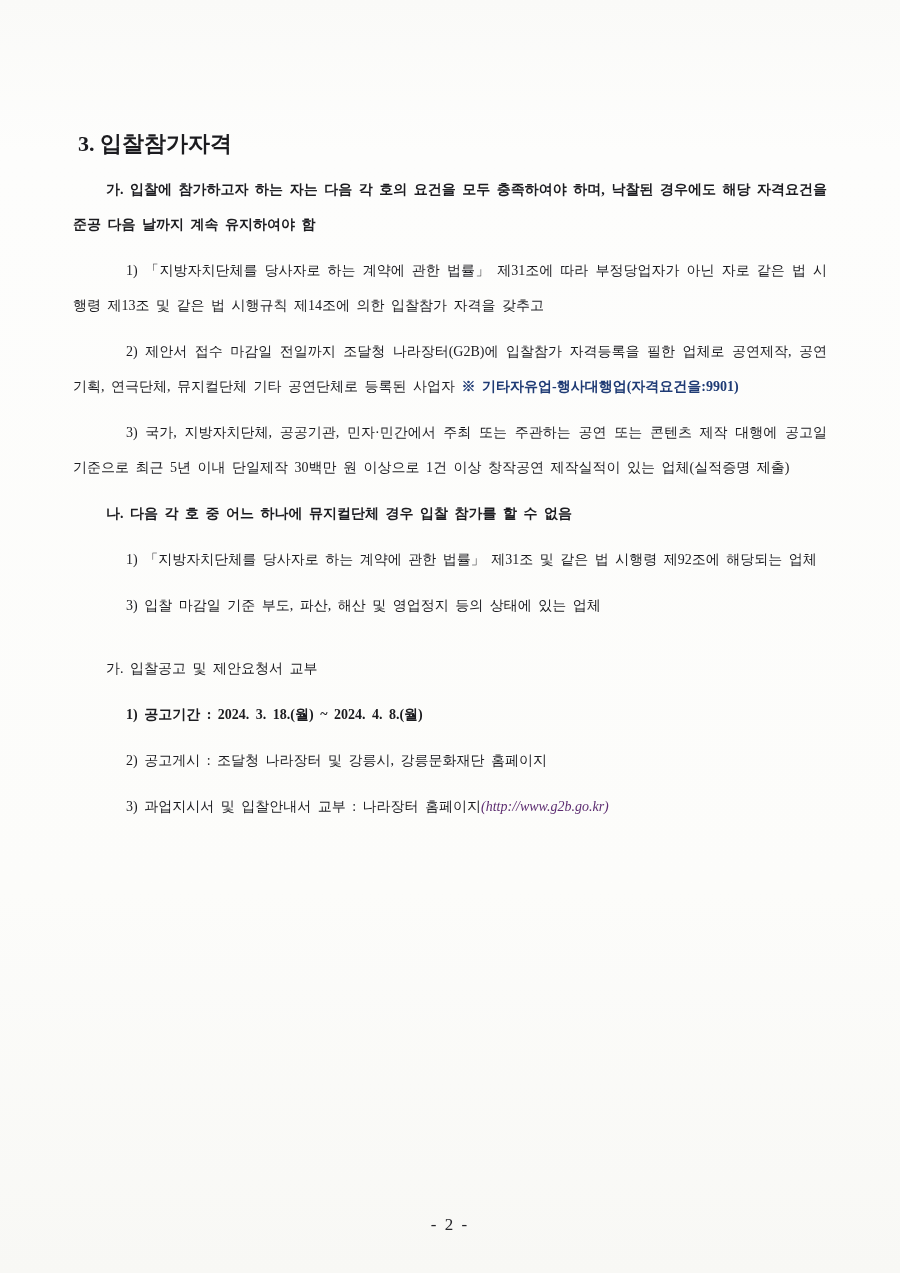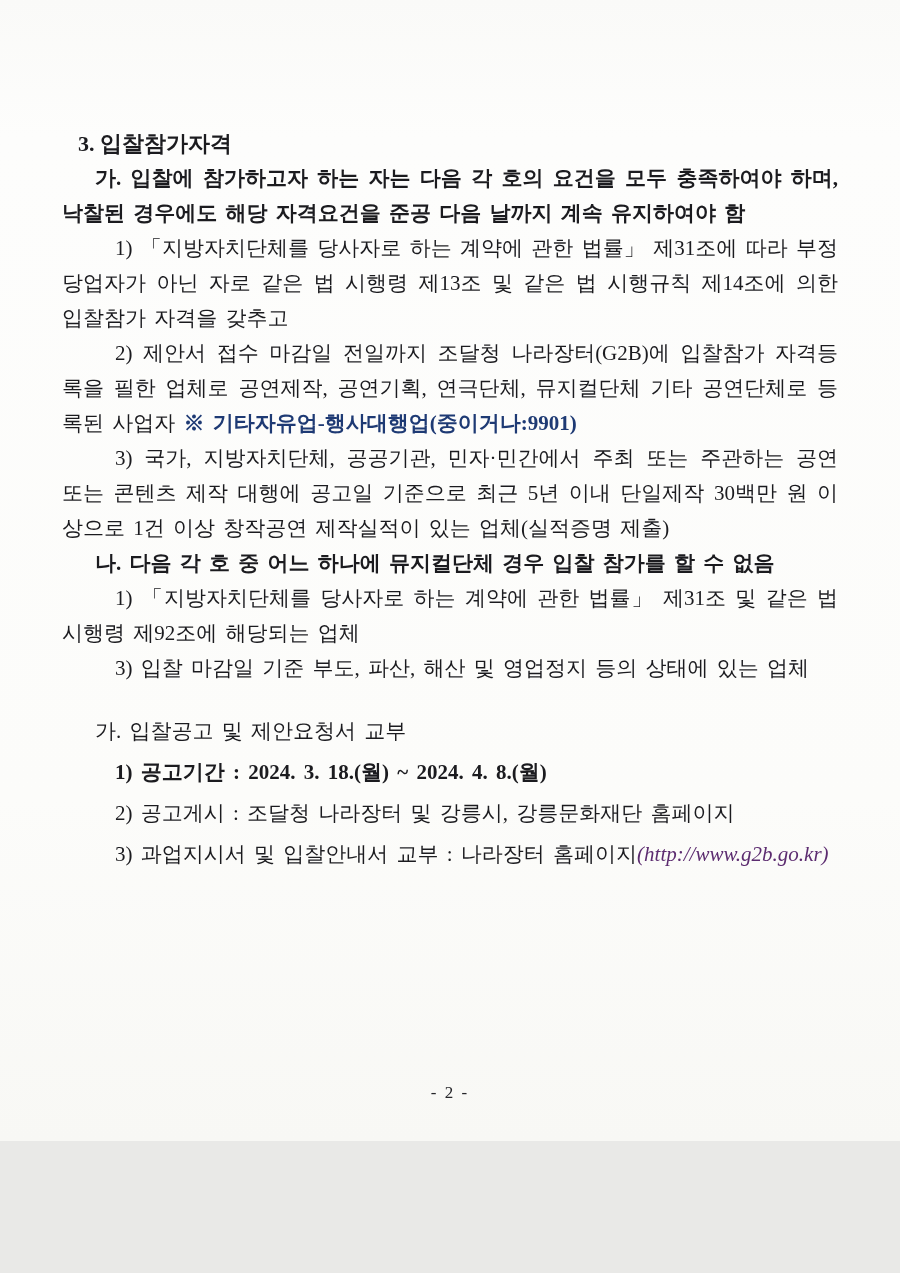--- a/index.html
+++ b/index.html
@@ -8,38 +8,38 @@
   }
   body {
     width: 900px;
     height: 1273px;
     background: #e9e9e7;
     font-family: "Liberation Serif", "DejaVu Serif", serif;
   }
   .page {
     position: relative;
     width: 900px;
-    height: 1141px;
+    height: 1273px;
     box-sizing: border-box;
     padding: 126px 62px 0 62px;
     background: linear-gradient(180deg, #fafaf8 0%, #fdfdfc 12%, #fcfcfa 70%, #f8f8f5 100%);
     color: #1b1b1f;
     overflow: hidden;
   }
   .sec-heading {
     margin: 0;
     font-size: 22px;
     line-height: 35px;
     font-weight: 700;
     text-indent: 16px;
     color: #1b1b1f;
   }
   p.doc-para {
-    margin: 0;
-    font-size: 21px;
+    margin: 11px;
+    font-size: 14px;
     line-height: 35px;
     text-align: justify;
     text-align-last: left;
     word-spacing: 3px;
     color: #1b1b1f;
   }
   .ind-ga  { text-indent: 33px; }
   .ind-num { text-indent: 53px; }
   .bold    { font-weight: 700; }
   .accent-blue {
@@ -71,21 +71,21 @@
 
 <div class="page">
 
   <section class="section-3">
     <h2 class="sec-heading">3. 입찰참가자격</h2>
 
     <p class="doc-para bold ind-ga">가. 입찰에 참가하고자 하는 자는 다음 각 호의 요건을 모두 충족하여야 하며, 낙찰된 경우에도 해당 자격요건을 준공 다음 날까지 계속 유지하여야 함</p>
 
     <p class="doc-para ind-num">1) 「지방자치단체를 당사자로 하는 계약에 관한 법률」 제31조에 따라 부정당업자가 아닌 자로 같은 법 시행령 제13조 및 같은 법 시행규칙 제14조에 의한 입찰참가 자격을 갖추고</p>
 
-    <p class="doc-para ind-num"><span>2) 제안서 접수 마감일 전일까지 조달청 나라장터(G2B)에 입찰참가 자격등록을 필한 업체로 공연제작, 공연기획, 연극단체, 뮤지컬단체 기타 공연단체로 등록된 사업자 </span><span class="accent-blue">※ 기타자유업-행사대행업(중이거나:9901)</span></p>
+    <p class="doc-para ind-num"><span>2) 제안서 접수 마감일 전일까지 조달청 나라장터(G2B)에 입찰참가 자격등록을 필한 업체로 공연제작, 공연기획, 연극단체, 뮤지컬단체 기타 공연단체로 등록된 사업자 </span><span class="accent-blue">※ 기타자유업-행사대행업(자격요건을:9901)</span></p>
 
     <p class="doc-para ind-num">3) 국가, 지방자치단체, 공공기관, 민자·민간에서 주최 또는 주관하는 공연 또는 콘텐츠 제작 대행에 공고일 기준으로 최근 5년 이내 단일제작 30백만 원 이상으로 1건 이상 창작공연 제작실적이 있는 업체(실적증명 제출)</p>
 
     <p class="doc-para bold ind-ga">나. 다음 각 호 중 어느 하나에 뮤지컬단체 경우 입찰 참가를 할 수 없음</p>
 
     <p class="doc-para ind-num">1) 「지방자치단체를 당사자로 하는 계약에 관한 법률」 제31조 및 같은 법 시행령 제92조에 해당되는 업체</p>
 
 
     <p class="doc-para ind-num">3) 입찰 마감일 기준 부도, 파산, 해산 및 영업정지 등의 상태에 있는 업체</p>
 

